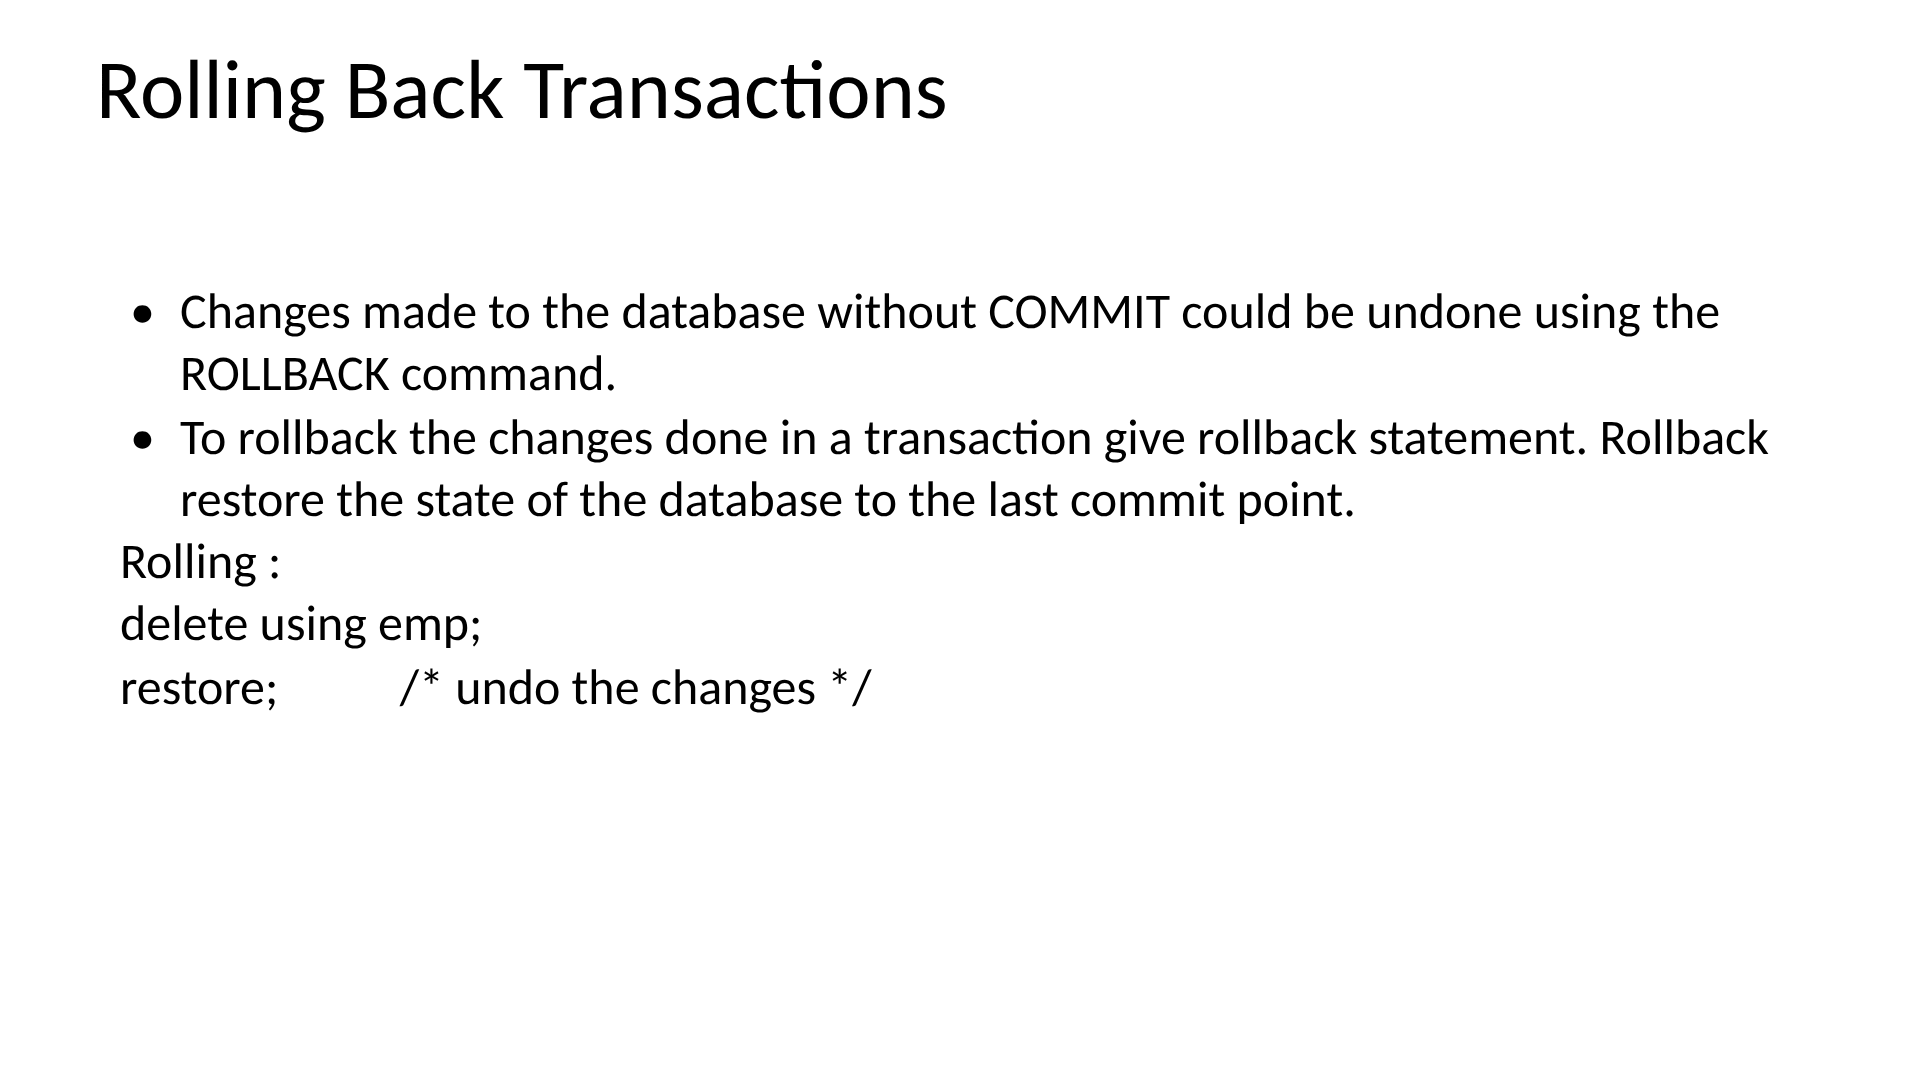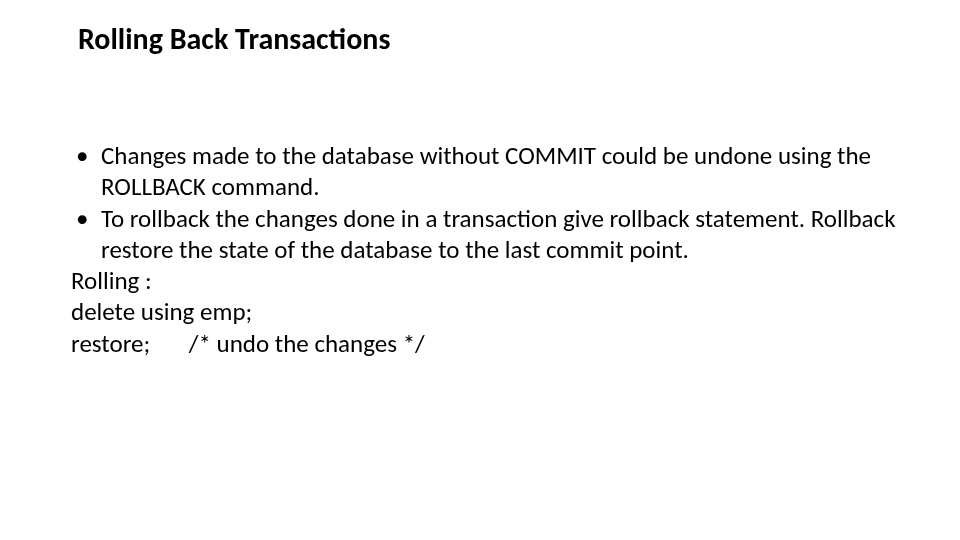--- a/index.html
+++ b/index.html
@@ -13,29 +13,29 @@
     overflow: hidden;
   }
   .slide {
     position: relative;
     width: 960px;
     height: 540px;
     box-sizing: border-box;
   }
   .title {
     position: absolute;
-    left: 78px;
+    left: 48px;
     top: 20px;
-    font-size: 30px;
-    font-weight: 700;
+    font-size: 42px;
+    font-weight: 400;
     letter-spacing: 0px;
   }
   .body {
     position: absolute;
-    left: 71px;
+    left: 60px;
     top: 140px;
     width: 840px;
     font-size: 25px;
     line-height: 1.25;
   }
   .bullet {
     position: relative;
     padding-left: 30px;
     margin: 0;
   }
@@ -49,21 +49,21 @@
     margin: 0;
   }
   .code-line {
     margin: 0;
   }
   .code-line .cmd {
     display: inline-block;
   }
   .code-line .comment {
     display: inline-block;
-    margin-left: 33px;
+    margin-left: 55px;
   }
 </style>
 </head>
 <body>
 
 <div class="slide">
 
   <div class="title">Rolling Back Transactions</div>
 
   <div class="body">

